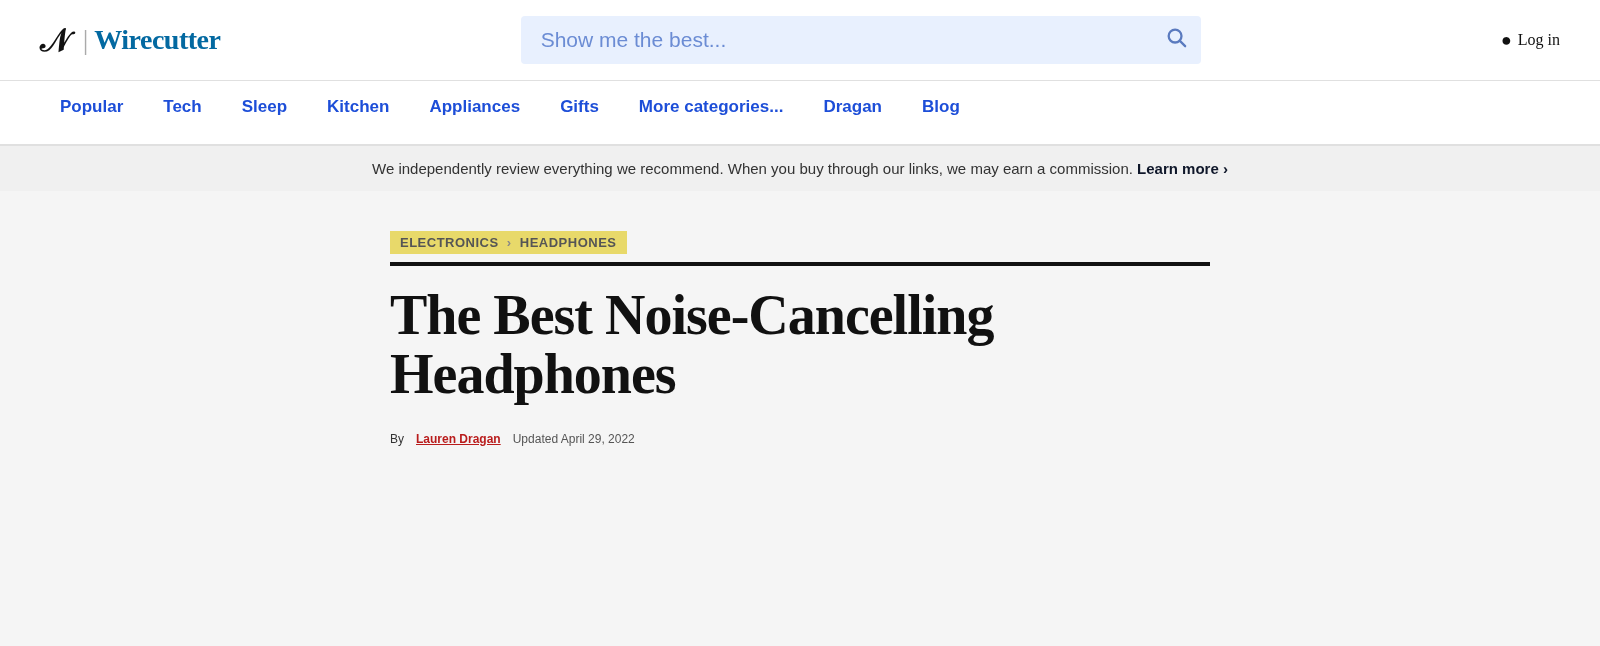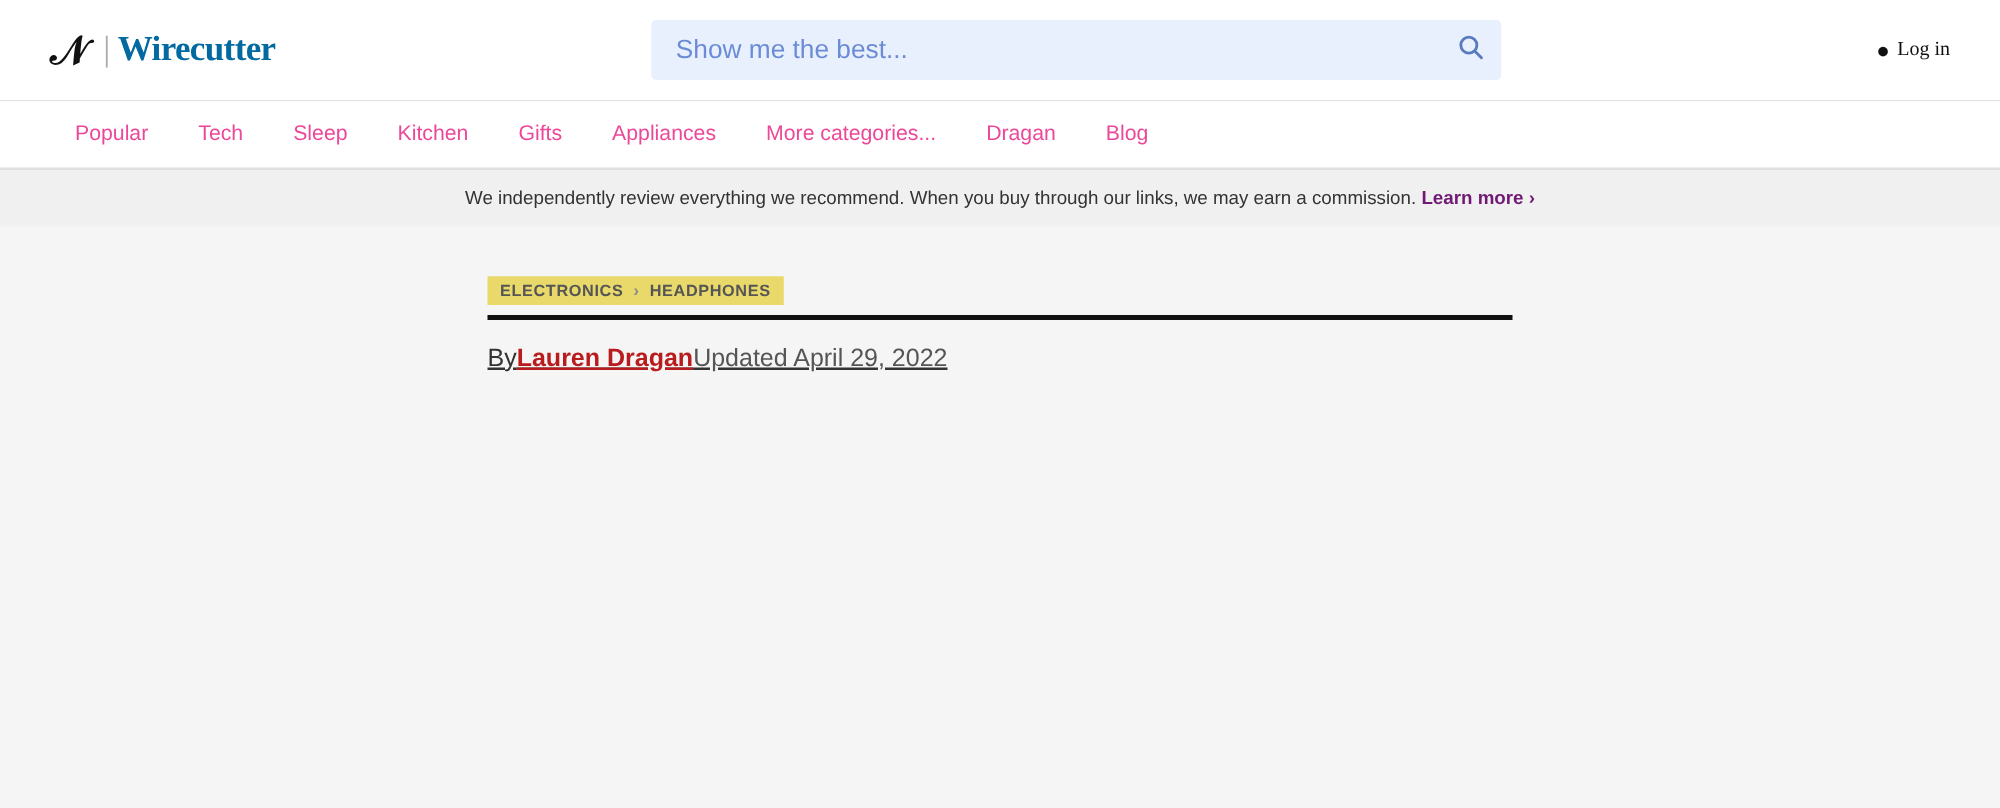--- a/index.html
+++ b/index.html
@@ -108,44 +108,44 @@
       border-bottom: 2px solid #e0e0e0;
     }
 
     .nav-list {
       display: flex;
       list-style: none;
       gap: 0;
     }
 
     .nav-item {
-      padding: 16px 20px 14px;
+      padding: 16px 20px 24px;
       font-size: 17px;
-      font-weight: normal;
-      color: #ec4899;
+      font-weight: bold;
+      color: #1d4ed8;
       cursor: pointer;
       border-bottom: 3px solid transparent;
       font-family: Arial, Helvetica, sans-serif;
       text-decoration: none;
       display: block;
     }
 
     
     .disclaimer {
       background-color: #f0f0f0;
       padding: 14px 40px;
       text-align: center;
       font-size: 15px;
       color: #333;
       font-family: Arial, sans-serif;
     }
 
     .disclaimer .learn-more {
       font-weight: bold;
-      color: #701a75;
+      color: #0f172a;
       cursor: pointer;
     }
 
     
     .main-content {
       max-width: 900px;
       margin: 0 auto;
       padding: 40px 40px 60px;
     }
 
@@ -178,25 +178,25 @@
       font-size: 56px;
       font-weight: 900;
       line-height: 1.05;
       color: #111;
       margin-bottom: 28px;
       letter-spacing: -1px;
     }
 
     .byline {
       font-family: Arial, sans-serif;
-      font-size: 20px;
+      font-size: 12px;
       color: #333;
       display: flex;
       align-items: center;
-      text-decoration: underline;
+      gap: 12px;
     }
 
     .byline-prefix {
       font-weight: normal;
     }
 
     .author-name {
       font-weight: bold;
       text-decoration: underline;
       color: #b91c1c;
@@ -241,24 +241,24 @@
     <li>
         <a class="nav-item">Tech</a>
       </li>
     <li>
         <a class="nav-item">Sleep</a>
       </li>
     <li>
         <a class="nav-item">Kitchen</a>
       </li>
     <li>
+        <a class="nav-item">Appliances</a>
+      </li>
+    <li>
         <a class="nav-item">Gifts</a>
-      </li>
-    <li>
-        <a class="nav-item">Appliances</a>
       </li>
     <li>
         <a class="nav-item">More categories...</a>
       </li>
     <li>
         <a class="nav-item">Dragan</a>
       </li>
     <li>
         <a class="nav-item">Blog</a>
       </li>
@@ -274,20 +274,21 @@
 
   
   <div class="breadcrumb">
     <span>ELECTRONICS</span>
     <span class="sep">›</span>
     <span>HEADPHONES</span>
   </div>
 
   
   <div class="title-section">
+    <h1 class="article-title">The Best Noise-Cancelling Headphones</h1>
 
     <div class="byline">
       <span class="byline-prefix">By</span>
       <span class="author-name">Lauren Dragan</span>
       <span class="update-date">Updated April 29, 2022</span>
     </div>
   </div>
 
 </main>
 

